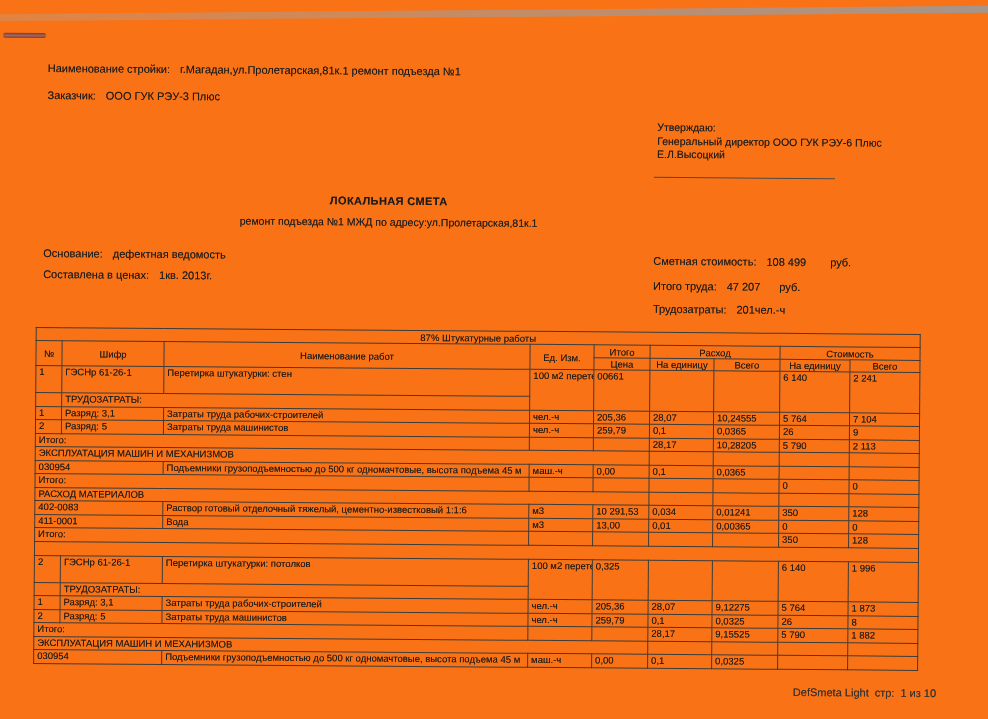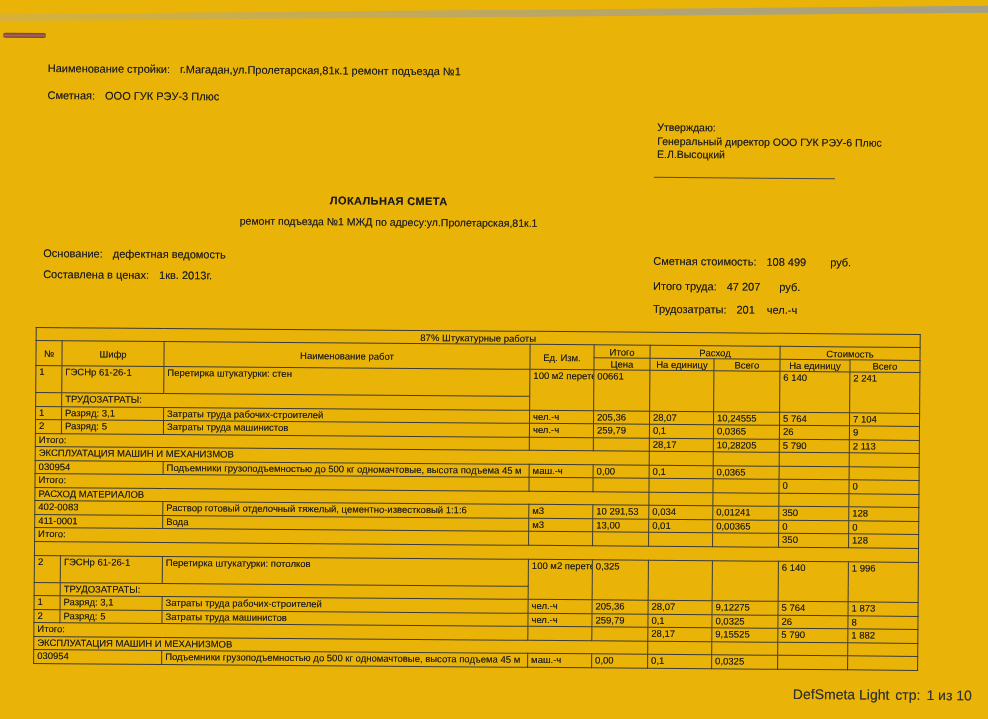--- a/index.html
+++ b/index.html
@@ -1,35 +1,35 @@
 <!DOCTYPE html>
 <html><head>
 <meta charset="utf-8">
 <style>
   html,body{margin:0;padding:0;background:#ffffff;}
-  .page{position:relative;width:988px;height:719px;background:#eab308;overflow:hidden;
+  .page{position:relative;width:988px;height:719px;background:#f97316;overflow:hidden;
         font-family:"Liberation Sans","DejaVu Sans",sans-serif;color:#1c1c1c;
         text-shadow:0 0 .5px rgba(20,20,20,.55);}
   
   .scan-edge{position:absolute;top:10px;left:-4px;right:-4px;height:7px;
              transform:rotate(-0.5deg);
              background:linear-gradient(to right,rgba(168,172,176,.28),rgba(150,155,160,.85));}
   
   .sheet{position:absolute;inset:0;transform:rotate(0.45deg);transform-origin:40px 40px;}
   .abs{position:absolute;white-space:nowrap;}
   .red-mark{position:absolute;left:3px;top:33px;width:43px;height:5px;border-radius:2px;
             background:linear-gradient(#7c3d37,#a2655c 55%,#7c3d37);}
   .meta{font-size:11px;}
   .meta .lbl{margin-right:10px;}
   .approve{left:658px;top:116px;font-size:10.5px;line-height:13.5px;}
   .sig-line{left:655px;top:172px;width:181px;border-top:1px solid #4a4a4a;height:0;}
   .title{left:170px;top:192px;width:440px;text-align:center;font-weight:bold;
          font-size:11px;letter-spacing:.4px;white-space:nowrap;}
   .subtitle{left:100px;top:213px;width:580px;text-align:center;font-size:10.5px;white-space:nowrap;}
-  .footer{left:798px;top:680px;font-size:14px;color:#333;}
+  .footer{left:798px;top:680px;font-size:11px;color:#333;}
   .footer span{margin-right:6px;}
 
   table.sheet-table{position:absolute;left:38px;top:327px;width:884px;
         border-collapse:collapse;table-layout:fixed;
         font-size:9.5px;line-height:11px;color:#1b1b1b;}
   table.sheet-table td,table.sheet-table th{border:1px solid #3c3c3c;padding:0 3px;
         overflow:hidden;white-space:nowrap;vertical-align:top;font-weight:normal;
         text-align:left;}
   table.sheet-table thead th{text-align:center;vertical-align:middle;padding:0 2px;}
   th.grp{font-weight:bold;}
@@ -48,21 +48,21 @@
 <div class="page">
   <div class="scan-edge"></div>
 
   <div class="sheet">
     <div class="red-mark"></div>
 
     <div class="abs meta" style="left:48px;top:62px">
       <span class="lbl">Наименование стройки:</span><span>г.Магадан,ул.Пролетарская,81к.1 ремонт подъезда №1</span>
     </div>
     <div class="abs meta" style="left:48px;top:89px">
-      <span class="lbl">Сметная:</span><span>ООО ГУК РЭУ-3 Плюс</span>
+      <span class="lbl">Заказчик:</span><span>ООО ГУК РЭУ-3 Плюс</span>
     </div>
 
     <div class="abs approve">
       <div>Утверждаю:</div>
       <div>Генеральный директор ООО ГУК РЭУ-6 Плюс</div>
       <div>Е.Л.Высоцкий</div>
     </div>
     <div class="abs sig-line"></div>
 
     <div class="abs title">ЛОКАЛЬНАЯ СМЕТА</div>
@@ -75,21 +75,21 @@
       <span class="lbl">Составлена в ценах:</span><span>1кв. 2013г.</span>
     </div>
 
     <div class="abs meta" style="left:655px;top:250px">
       <span class="lbl">Сметная стоимость:</span><span style="margin-right:24px">108 499</span><span>руб.</span>
     </div>
     <div class="abs meta" style="left:655px;top:275px">
       <span class="lbl">Итого труда:</span><span style="margin-right:19px">47 207</span><span>руб.</span>
     </div>
     <div class="abs meta" style="left:655px;top:298px">
-      <span class="lbl">Трудозатраты:</span><span style="margin-right:12px">201</span><span>чел.-ч</span>
+      <span class="lbl">Трудозатраты:</span><span style="margin-right:0">201</span><span>чел.-ч</span>
     </div>
 
     <table class="sheet-table">
       <colgroup>
         <col style="width:26px">
           <col style="width:102px">
           <col style="width:366px">
         <col style="width:64px">
           <col style="width:56px">
           <col style="width:64px">

